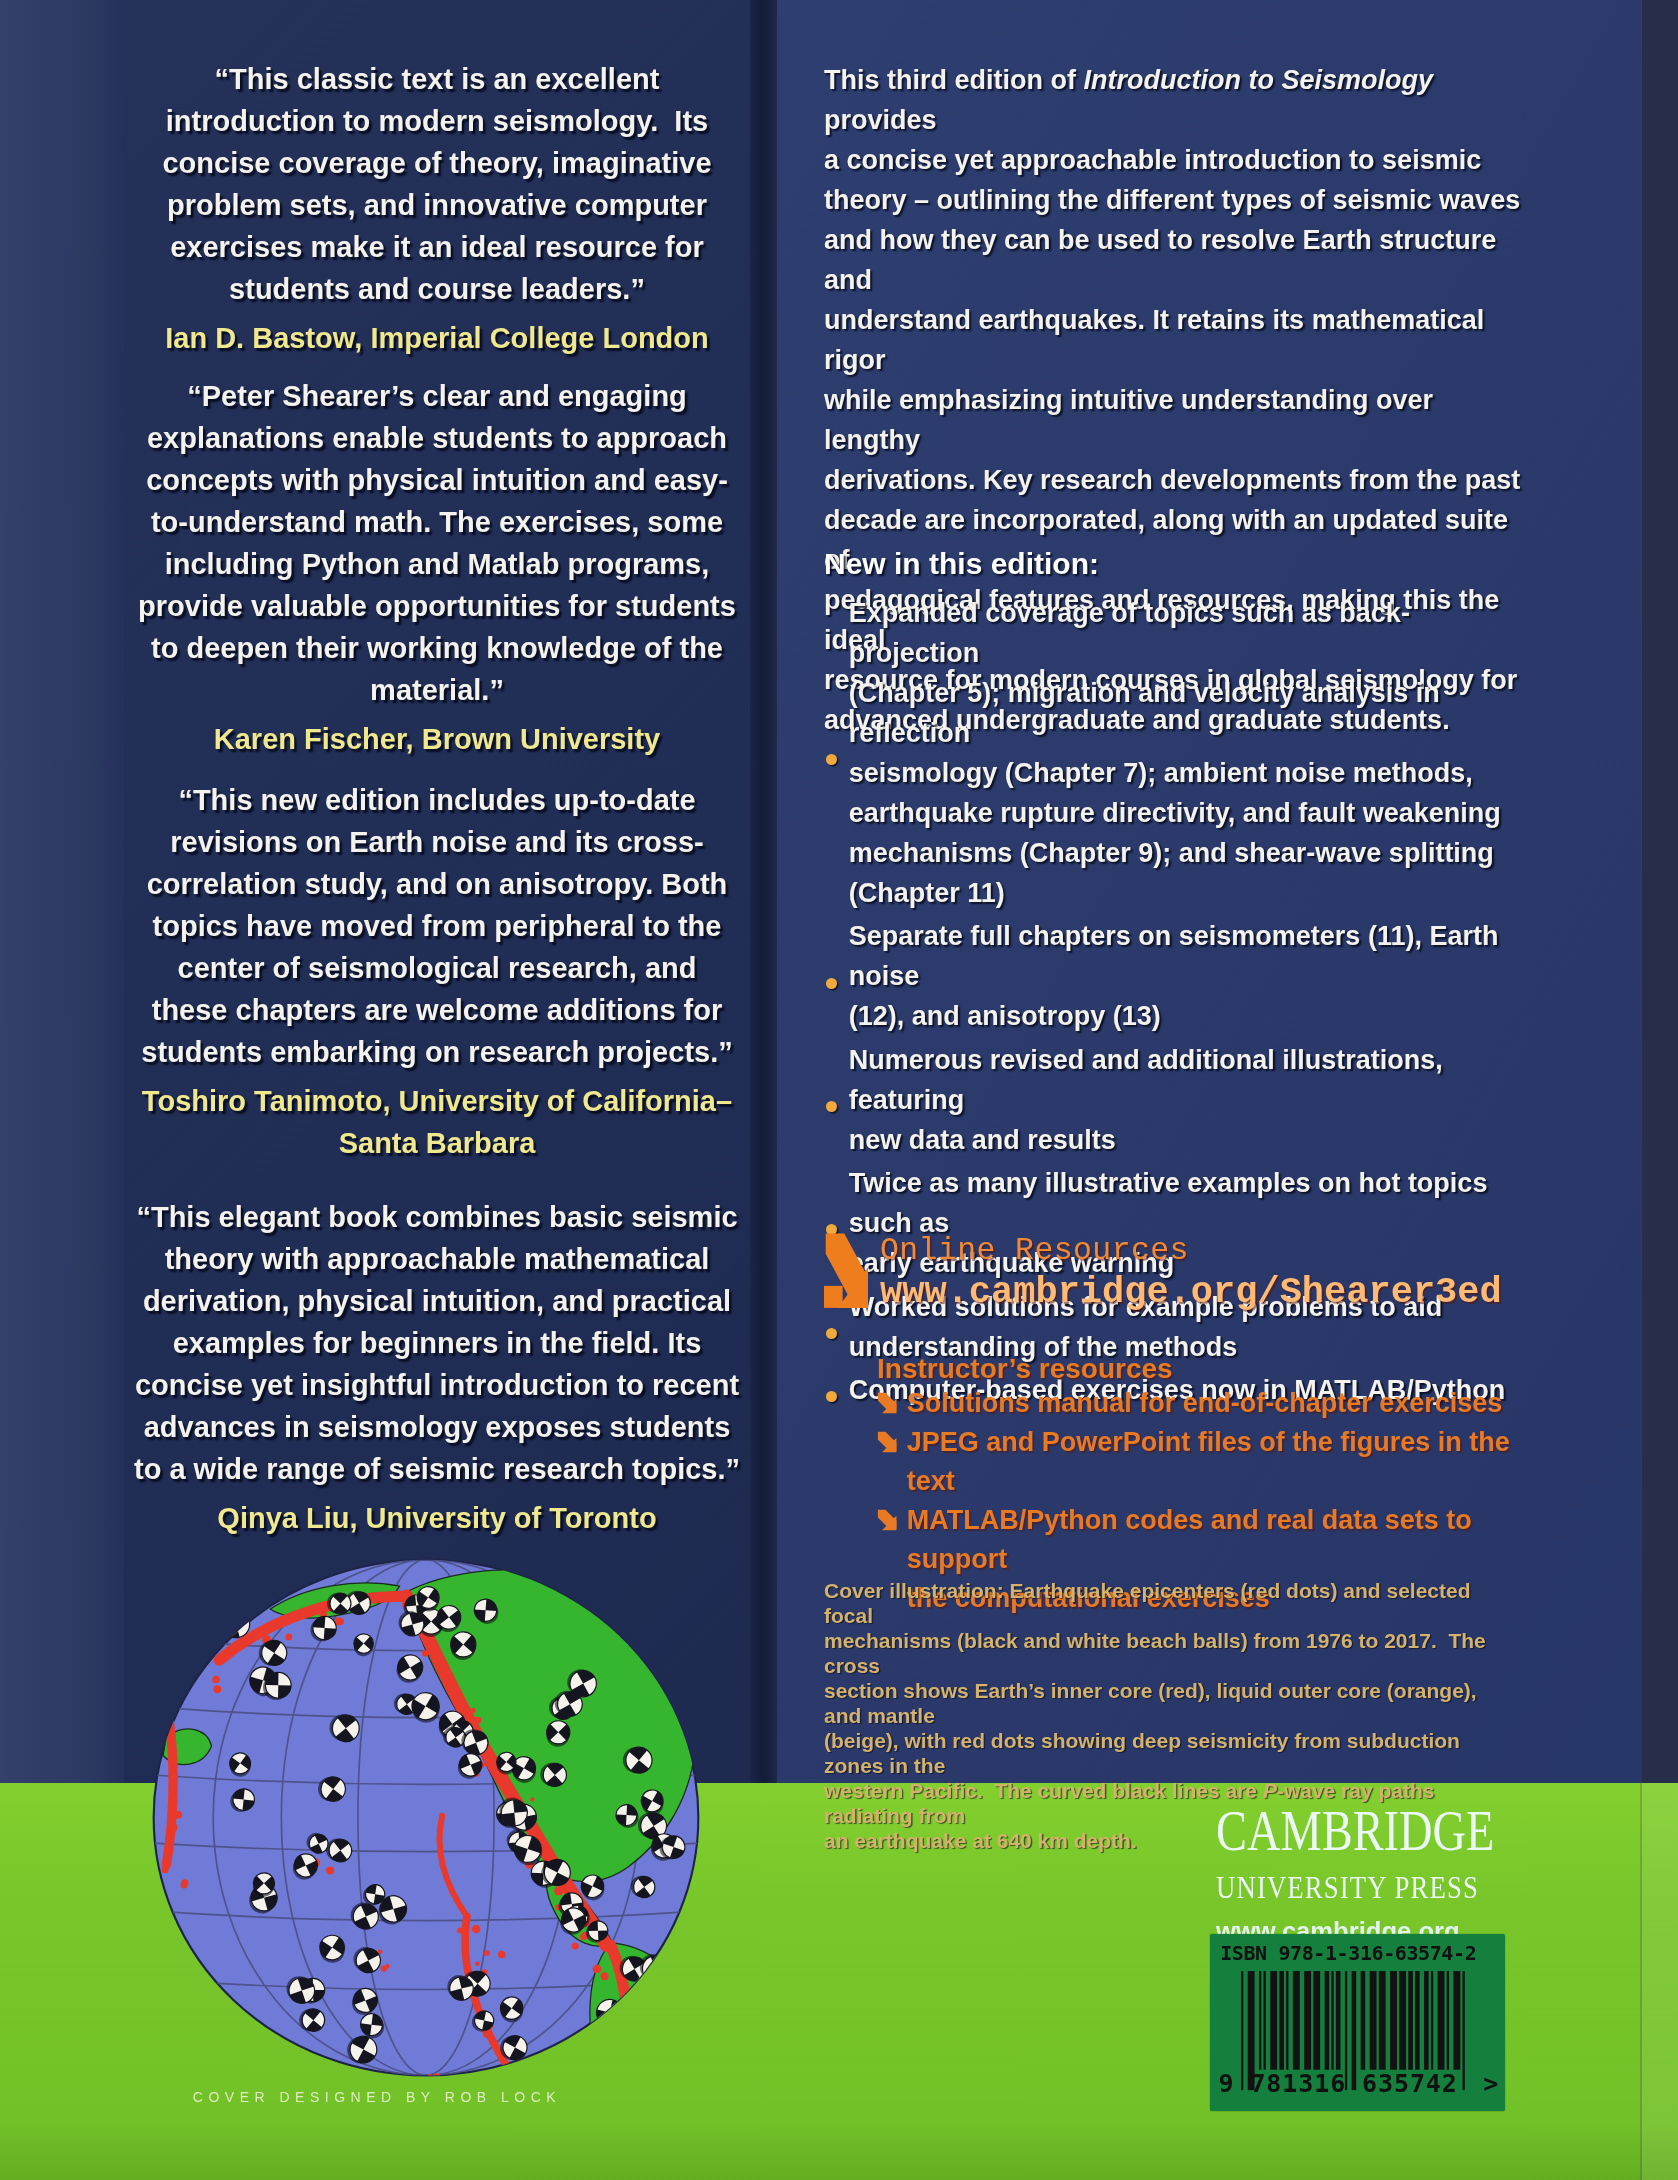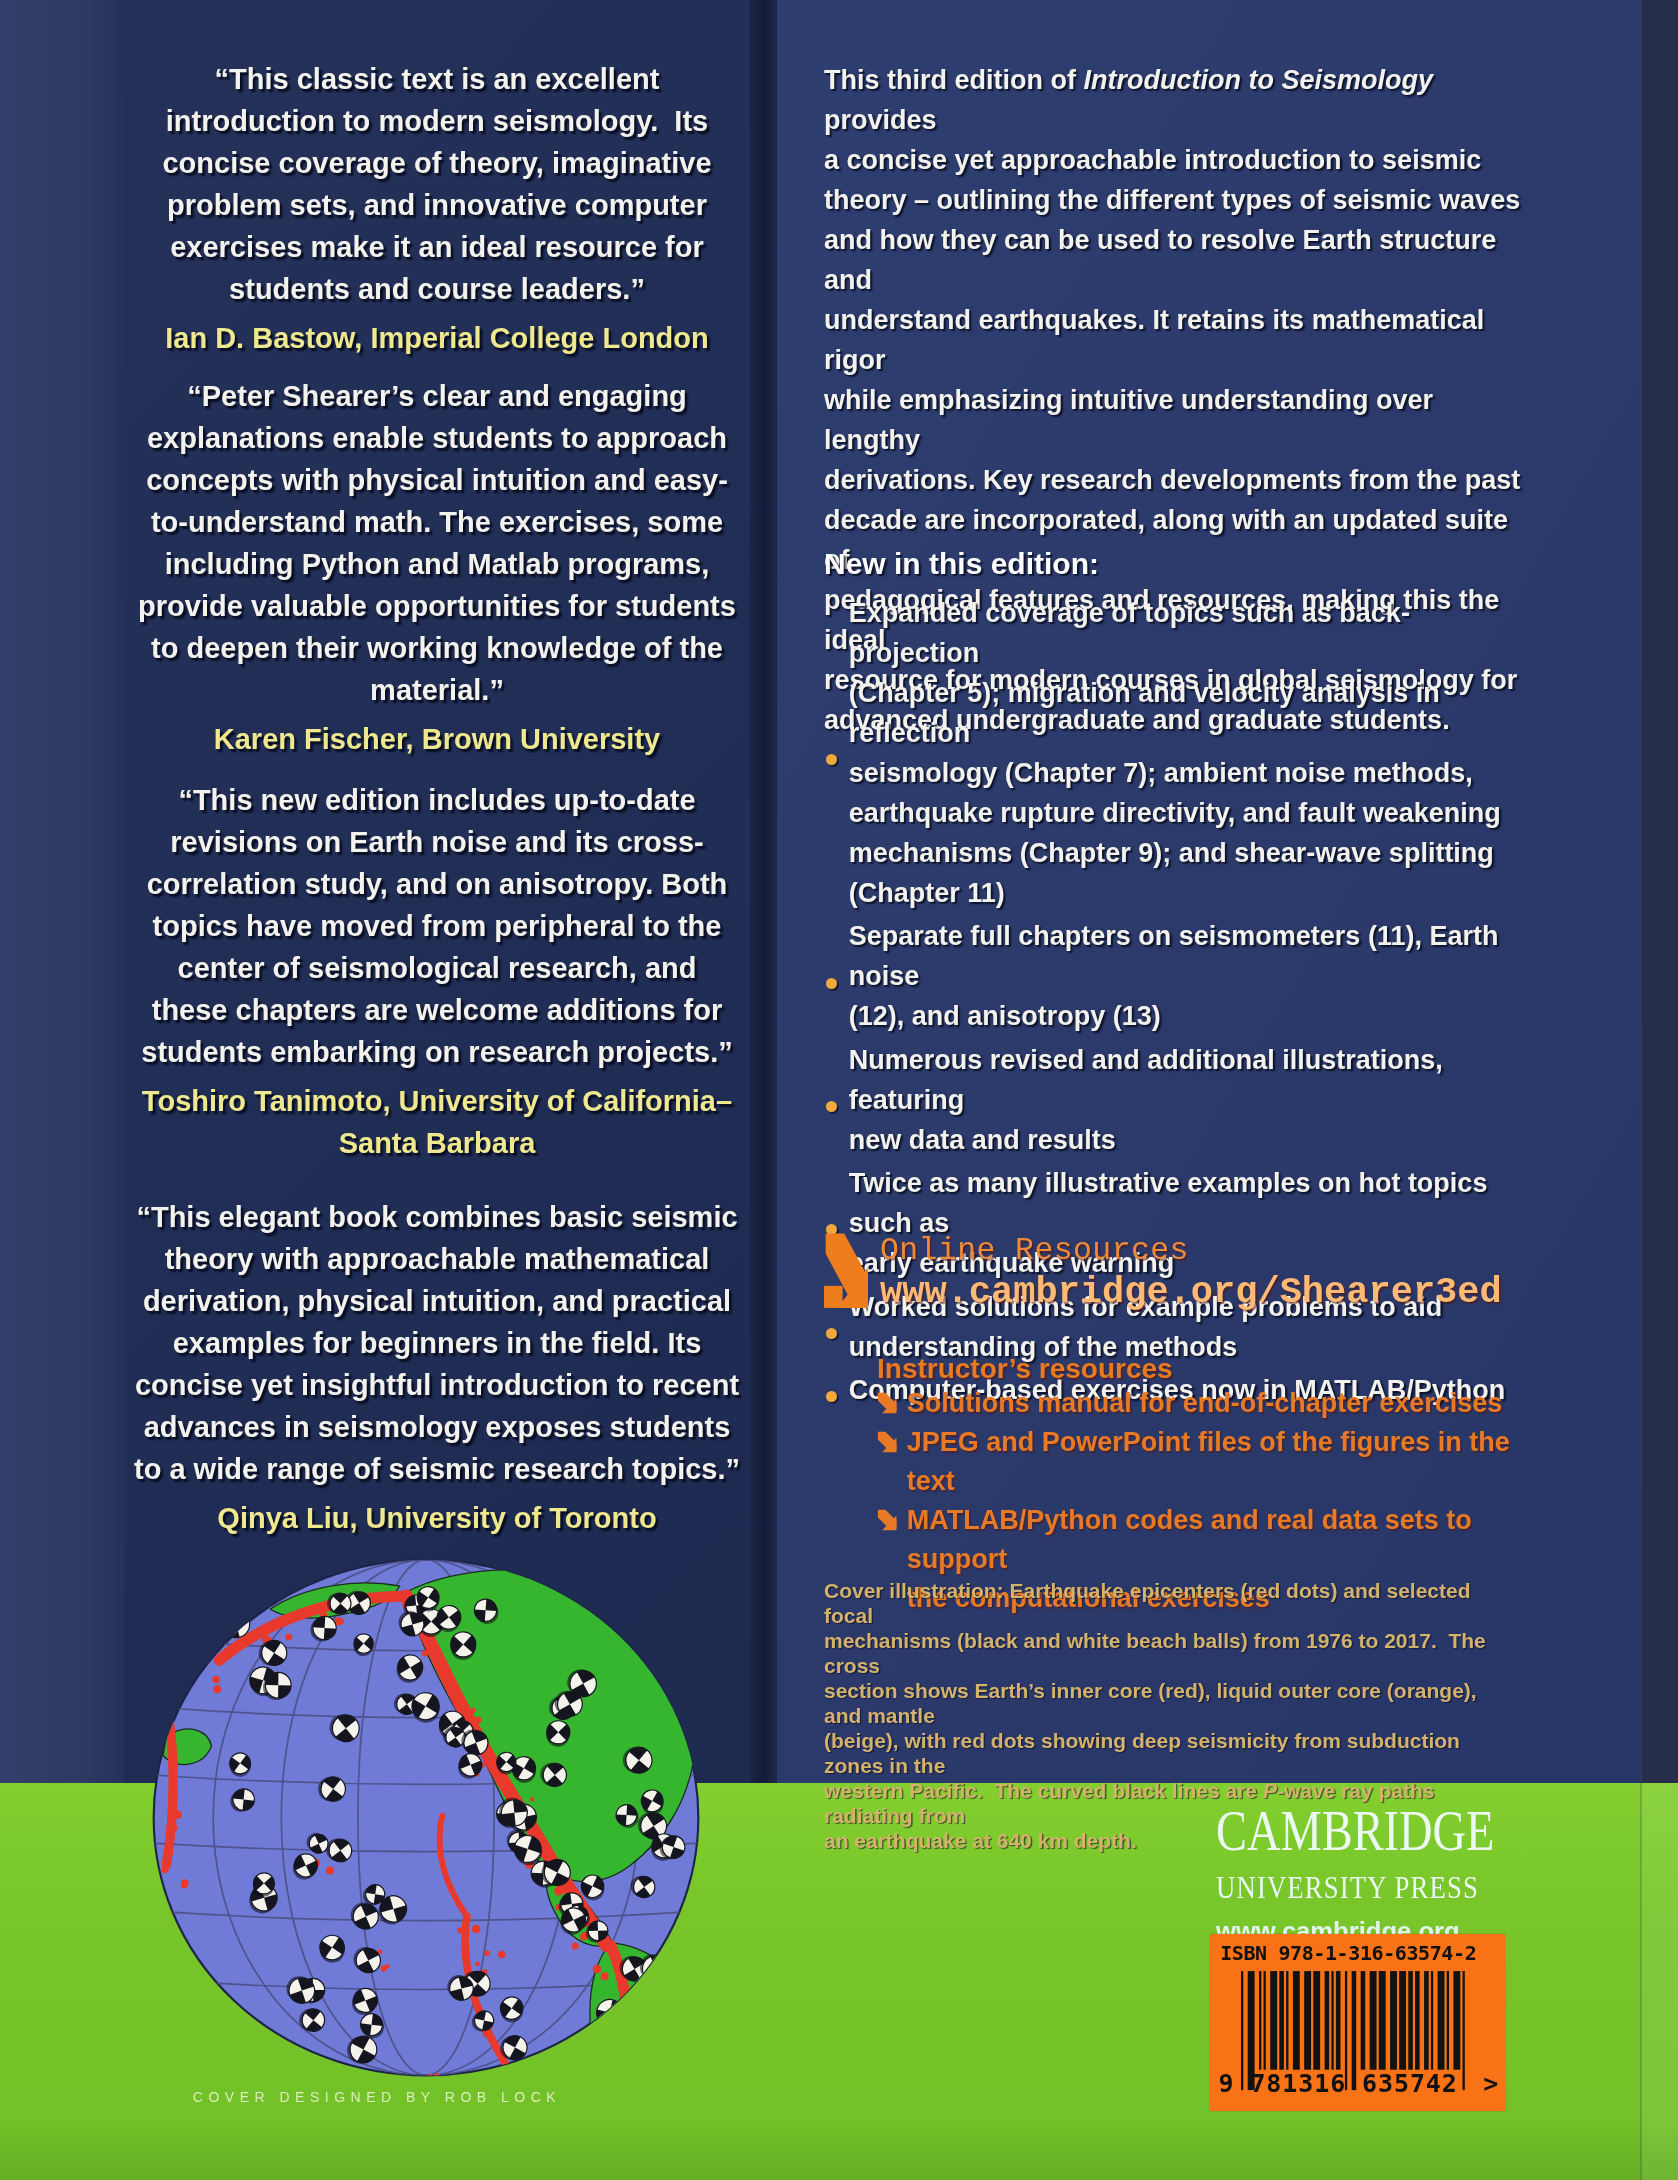--- a/index.html
+++ b/index.html
@@ -63,21 +63,21 @@
   .caption .ital{font-style:italic;}
   
   .designer{left:164px;top:2089px;width:426px;text-align:center;
     font-size:14px;font-weight:normal;letter-spacing:5.5px;color:#e7f0cb;opacity:.92;}
   .publisher{left:1216px;top:1797px;color:#ecf8f3;}
   .pub-name{font-family:"Liberation Serif",serif;font-size:58px;letter-spacing:0px;
     transform:scaleX(.80);transform-origin:left top;white-space:nowrap;}
   .pub-sub{font-family:"Liberation Serif",serif;font-size:31.5px;letter-spacing:1.3px;margin-top:6px;
     transform:scaleX(.85);transform-origin:left top;white-space:nowrap;}
   .pub-web{font-size:25.6px;font-weight:bold;margin-top:11px;color:#e2f4ec;}
-  .isbn-box{left:1210px;top:1934px;width:295px;height:177px;background:#f97316;border-radius:1.7px;
+  .isbn-box{left:1210px;top:1934px;width:295px;height:177px;background:#15803d;border-radius:1.7px;
     box-shadow:0 0 0 0.9px rgba(0,0,0,.08);}
   .isbn-label{position:absolute;left:10.2px;top:6.8px;font-family:"DejaVu Sans Mono",monospace;
     font-size:20px;font-weight:bold;letter-spacing:-0.4px;color:#111;white-space:nowrap;}
   .barcode-svg{position:absolute;left:31px;top:37px;}
   .bc-digits{position:absolute;left:8.5px;top:135px;font-family:"DejaVu Sans Mono",monospace;
     font-size:25px;font-weight:bold;letter-spacing:0.9px;color:#111;white-space:nowrap;}
   .bc-arrow{position:absolute;right:6.8px;top:135px;font-family:"DejaVu Sans Mono",monospace;
     font-size:25px;font-weight:bold;color:#111;}
   .globe{left:151px;top:1558px;width:550px;height:520px;}
 </style>

